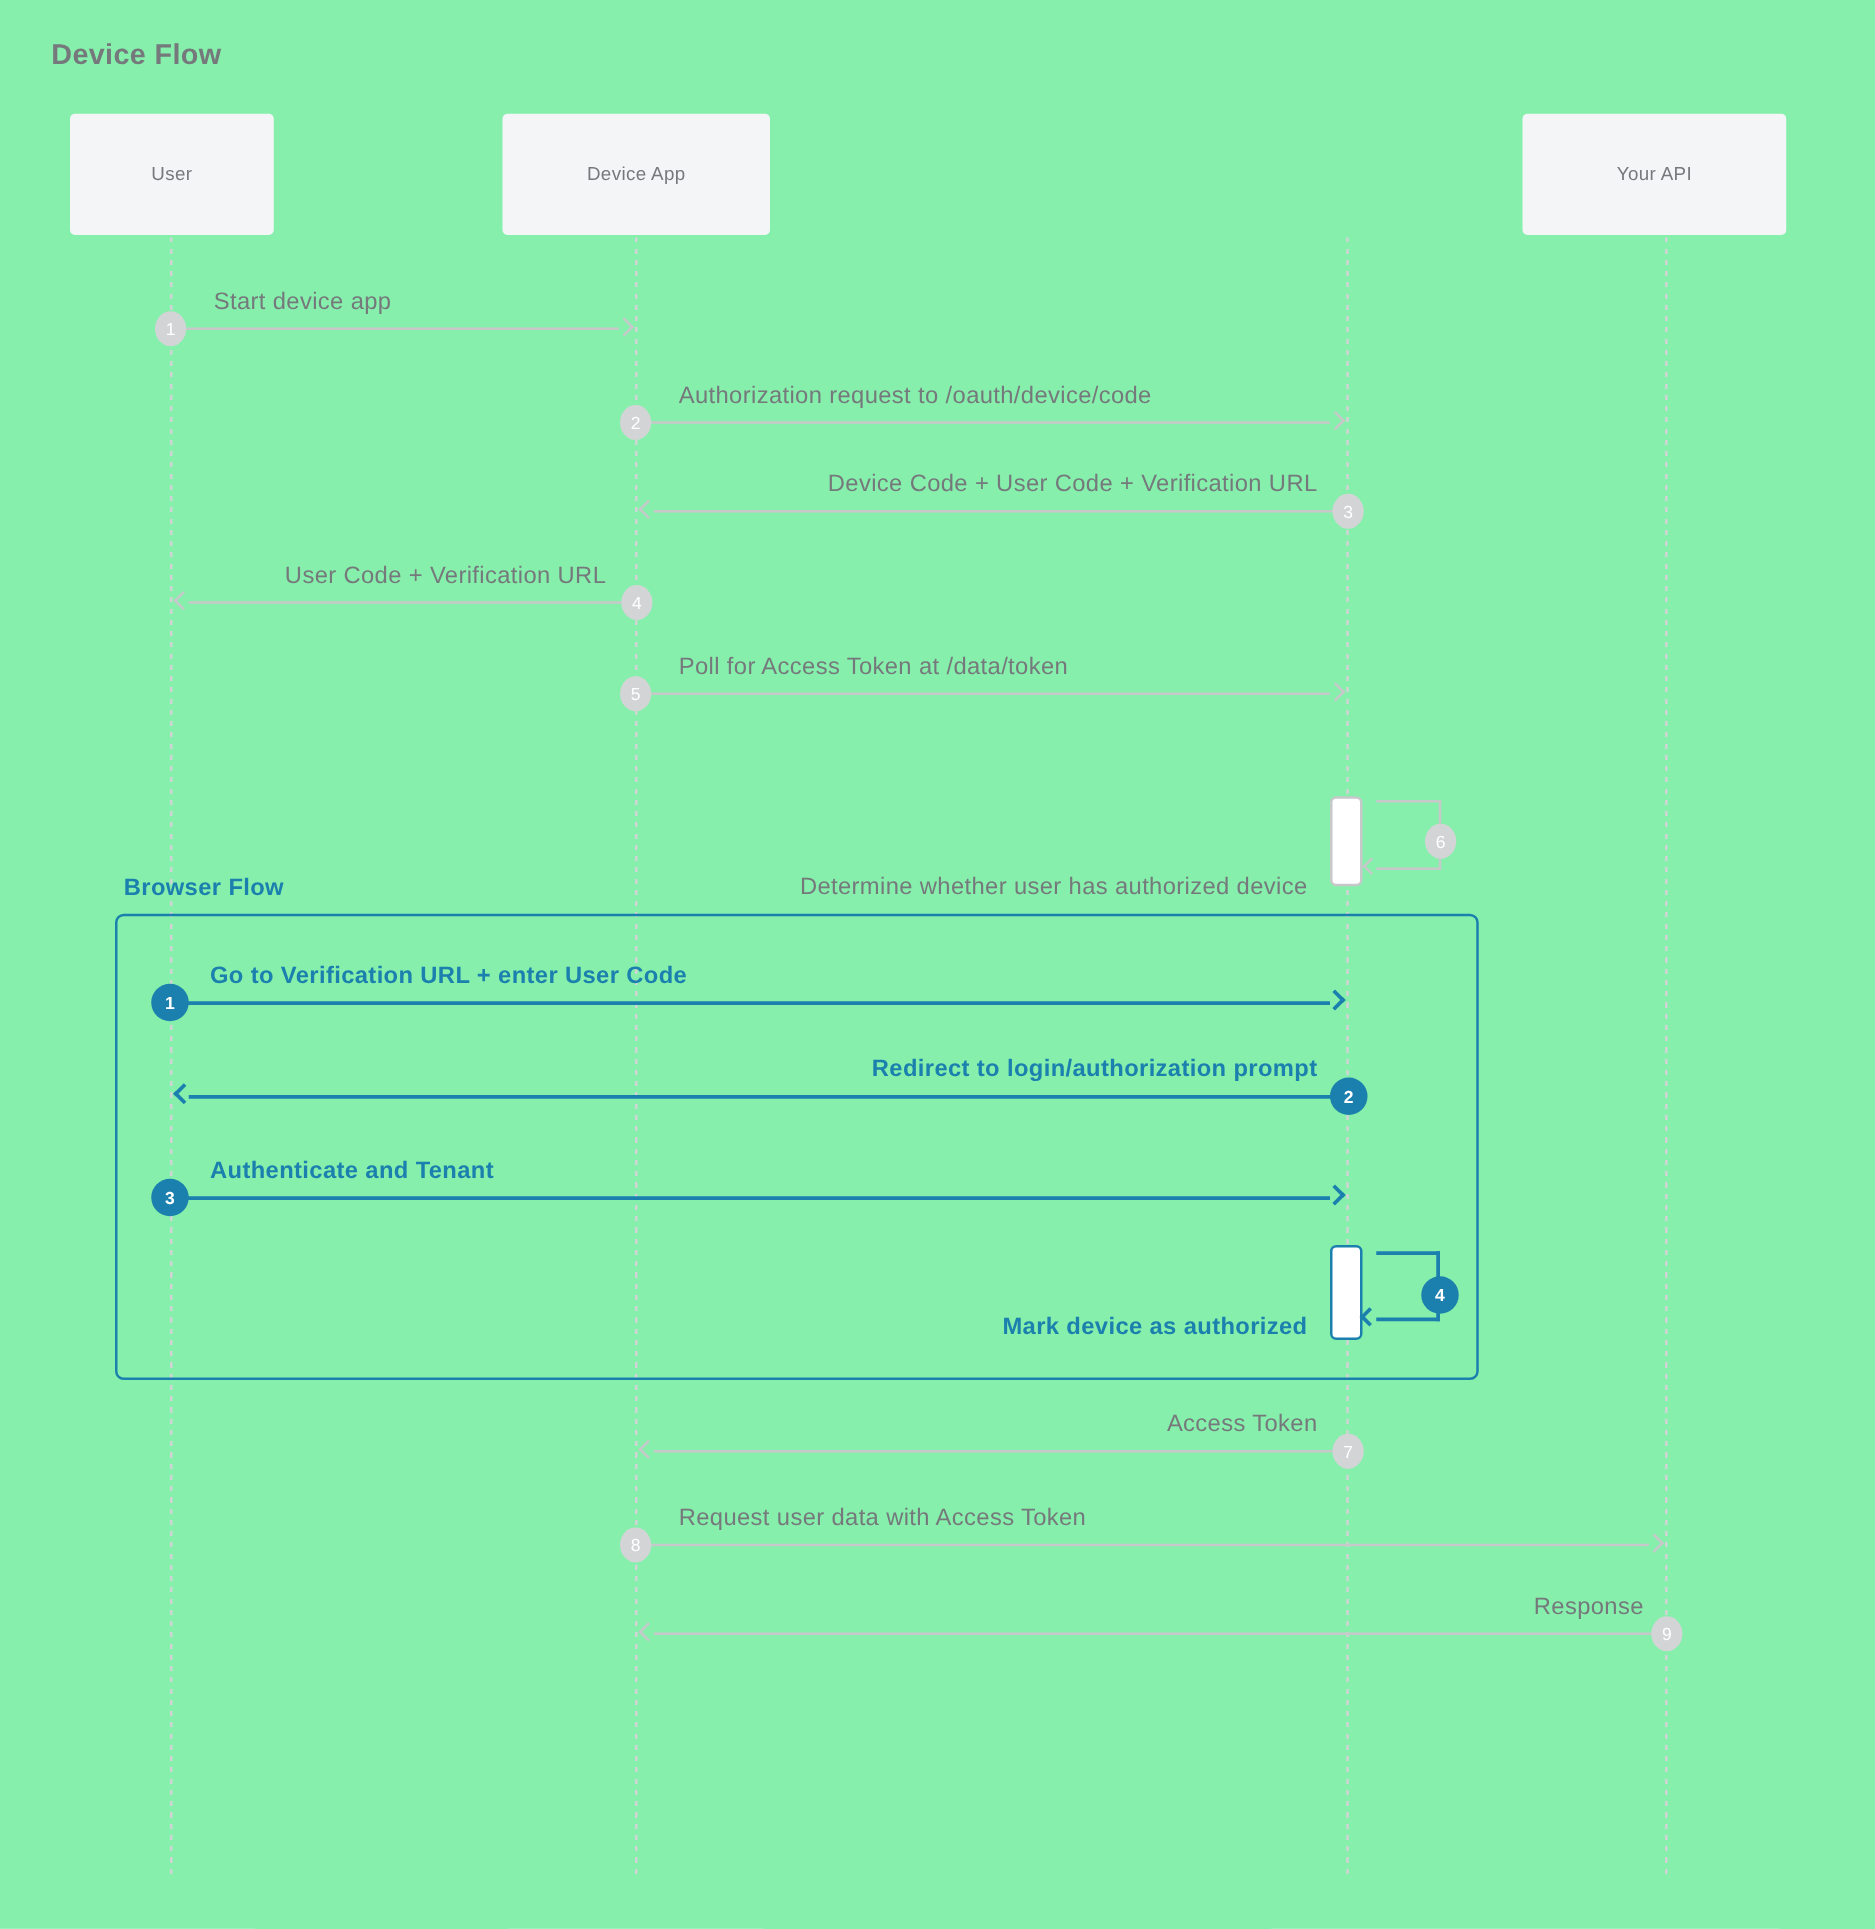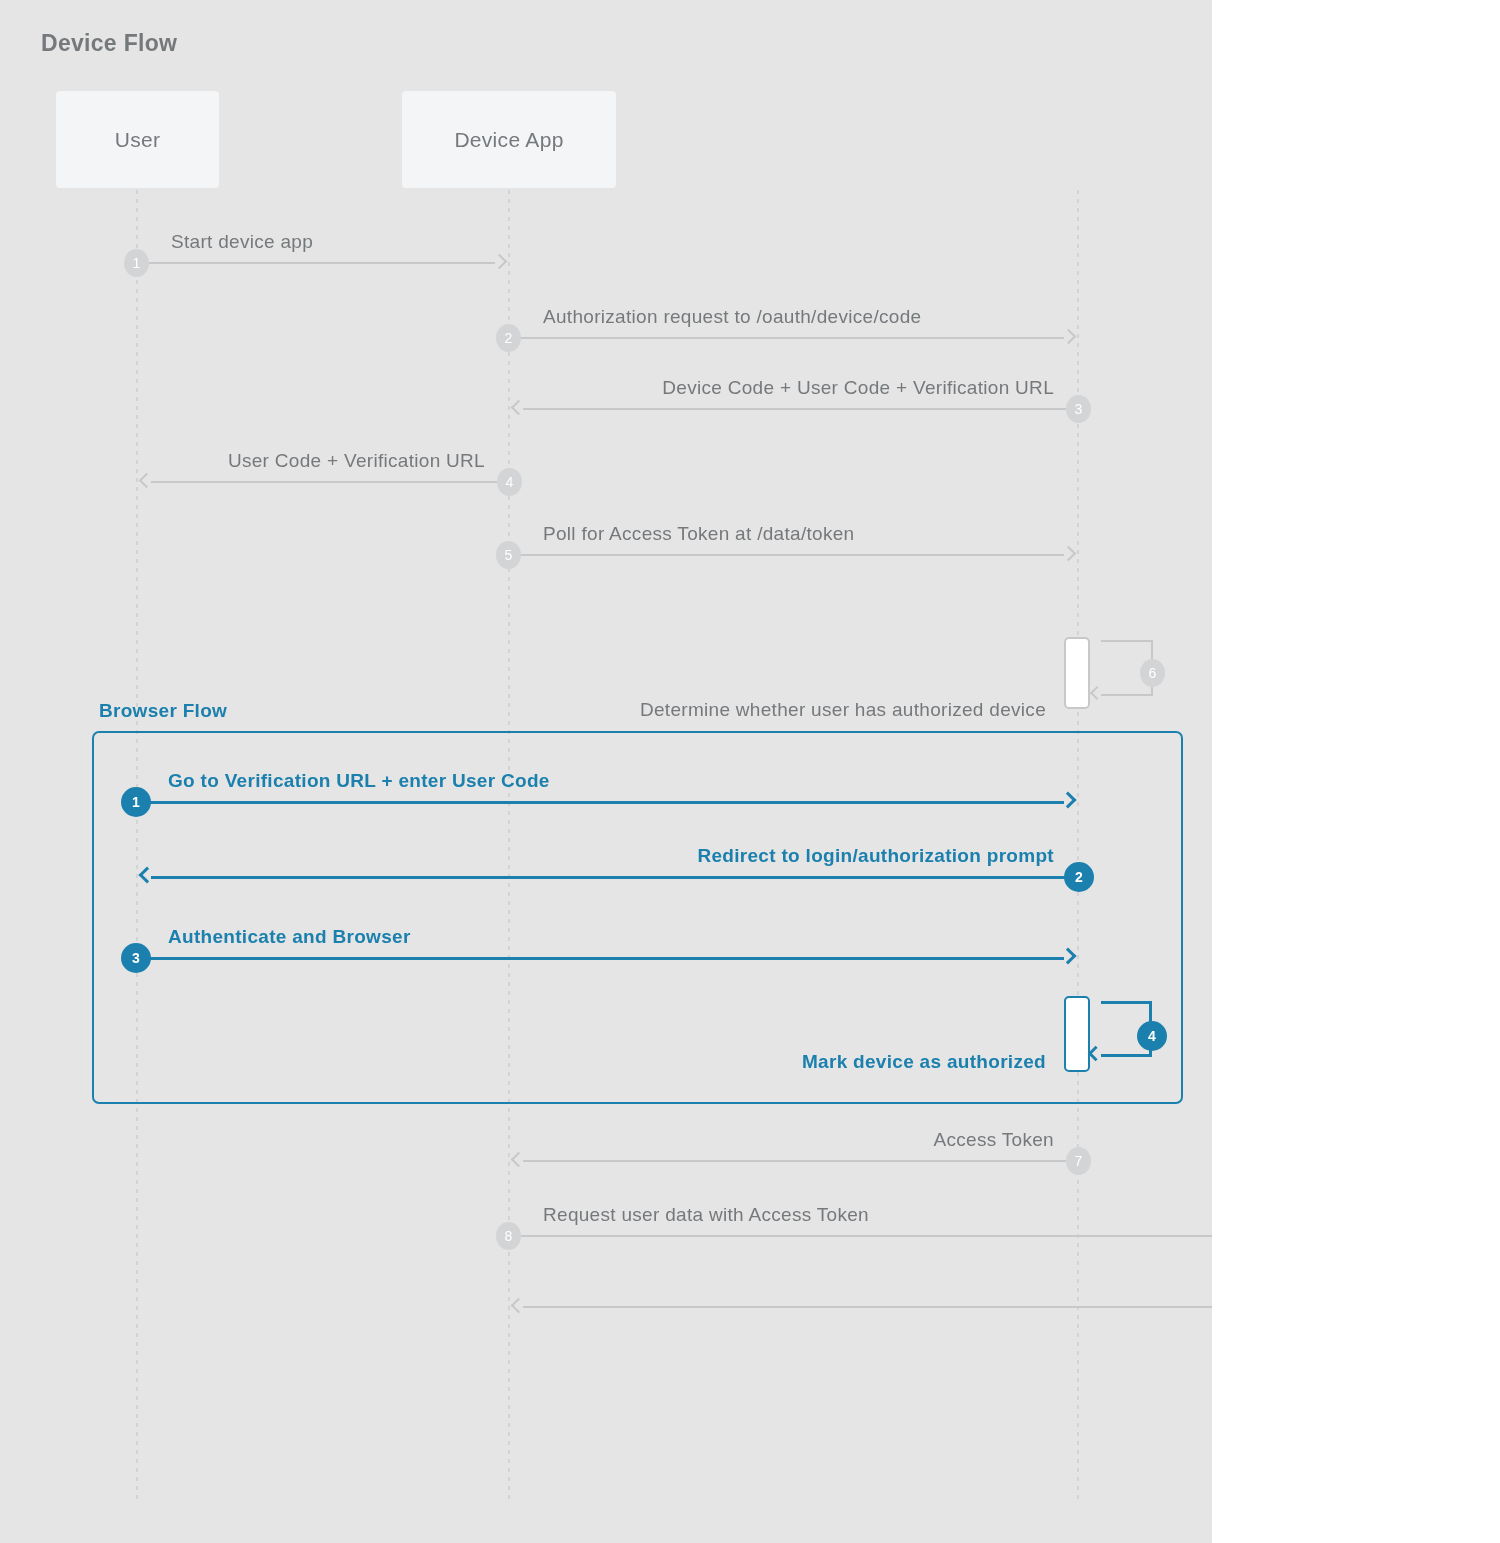--- a/index.html
+++ b/index.html
@@ -5,27 +5,27 @@
   :root{
     --blue:#1b80ae;
     --gray-line:#c7c8ca;
     --gray-circle:#d3d4d6;
     --gray-text:#76797c;
     --actor-bg:#f4f5f7;
     --lifeline:#d2d3d5;
   }
   *{box-sizing:border-box;margin:0;padding:0;}
   body{background:#ffffff;font-family:"Liberation Sans",sans-serif;}
-  .canvas{position:relative;width:1212px;height:1543px;background:#e5e5e5;overflow:hidden;}
+  .canvas{position:relative;width:1500px;height:1543px;background:#86efac;overflow:hidden;}
 
   .title{position:absolute;left:41px;top:30px;font-size:23px;font-weight:600;color:var(--gray-text);letter-spacing:.3px;}
 
   .actor{position:absolute;top:91px;height:97px;background:var(--actor-bg);border-radius:4px;
          display:flex;align-items:center;justify-content:center;
-         font-size:21px;color:var(--gray-text);letter-spacing:.3px;}
+         font-size:15px;color:var(--gray-text);letter-spacing:.3px;}
 
   .lifeline{position:absolute;top:190px;height:1312px;width:2px;
             background:repeating-linear-gradient(to bottom,var(--lifeline) 0 4px,transparent 4px 9px);}
 
   
   .msg{position:absolute;height:0;}
   .msg .line{position:absolute;top:-1px;height:2px;background:var(--gray-line);}
   .msg.right .line{left:0;right:14px;}
   .msg.left  .line{left:14px;right:0;}
   .head{position:absolute;width:11px;height:11px;border-top:2px solid var(--gray-line);border-right:2px solid var(--gray-line);top:-7px;}
@@ -140,21 +140,21 @@
   </div>
 
   <div class="msg left browser" style="left:137px;top:877px;width:941px;">
     <div class="mlabel r">Redirect to login/authorization prompt</div>
     <div class="line"></div>
     <div class="head"></div>
     <div class="circle">2</div>
   </div>
 
   <div class="msg right browser" style="left:137px;top:958px;width:941px;">
-    <div class="mlabel l">Authenticate and Browser</div>
+    <div class="mlabel l">Authenticate and Tenant</div>
     <div class="line"></div>
     <div class="head"></div>
     <div class="circle">3</div>
   </div>
 
   <div class="selfloop browser" style="left:1064px;top:996px;">
     <div class="slabel" style="top:27px;margin-top:28px;">Mark device as authorized</div>
     <div class="act" style="height:76px;"></div>
     <div class="loopline" style="top:5px;width:51px;"></div>
     <div class="loophead" style="left:26px;top:52px;"></div>

